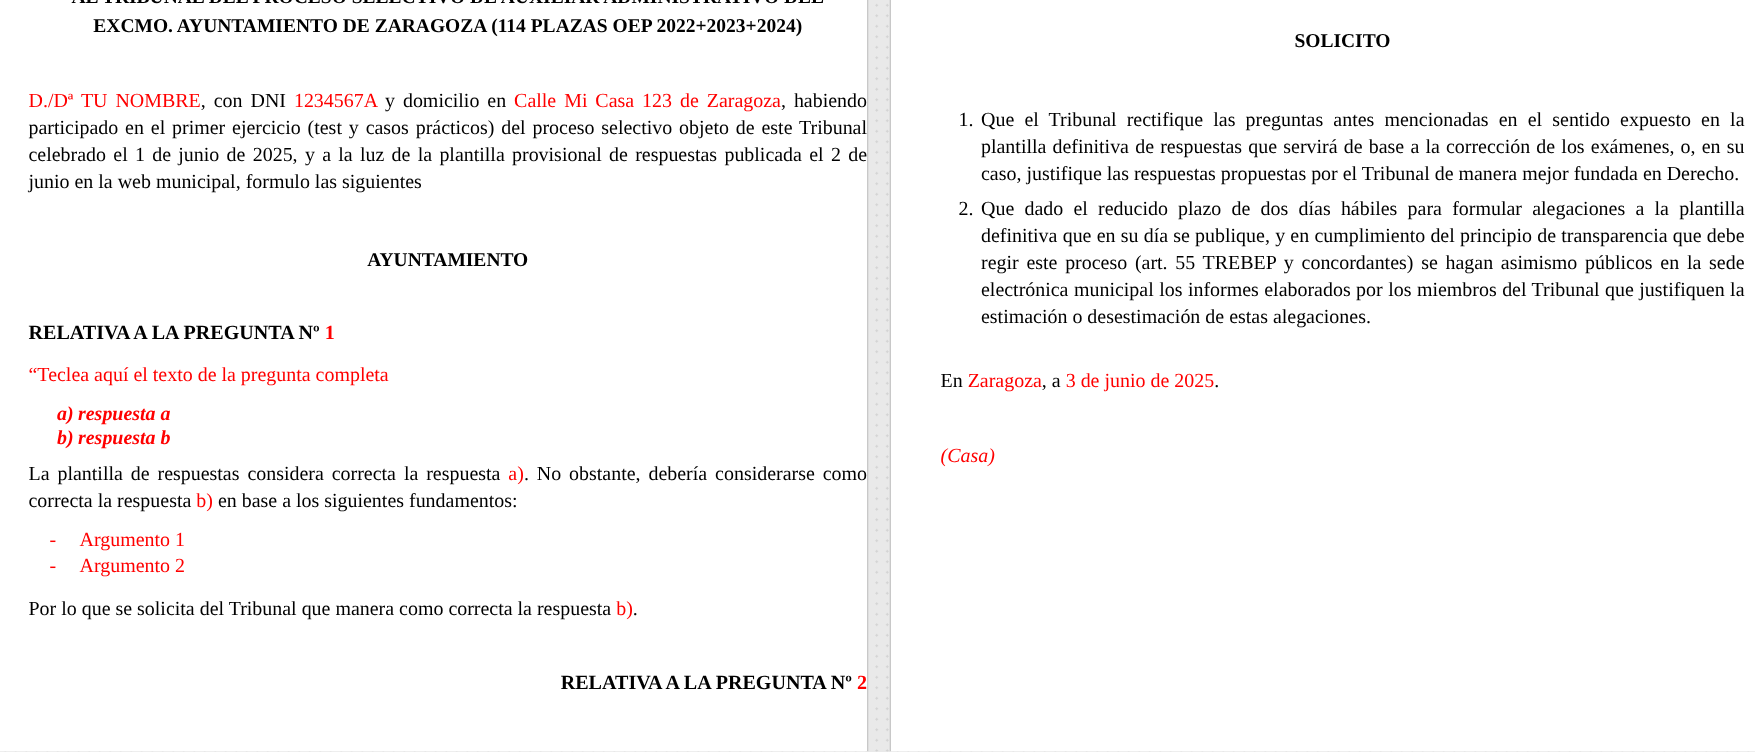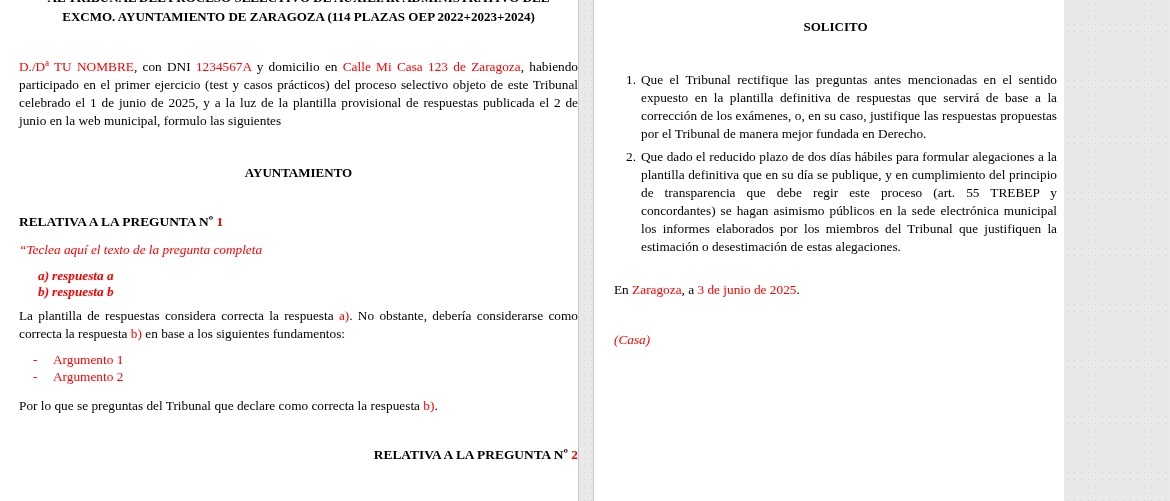--- a/index.html
+++ b/index.html
@@ -9,30 +9,30 @@
     color:#000;
     background-color:var(--canvas-bg,#e9e9e9);
     background-image:radial-gradient(circle, #d2d2d2 0.8px, transparent 0.9px);
     background-size:7px 7px;
   }
   .page{
     position:absolute;top:0;height:501px;background:#fff;box-sizing:border-box;
     font-size:13.3px;line-height:18px;
   }
   .page-left{left:0;width:579px;border-right:1px solid var(--page-border,#c8c8c8);padding:0 0 0 19px;}
-  .page-right{left:593px;width:471px;border-left:1px solid var(--page-border,#c8c8c8);padding:0 7px 0 20px;}
+  .page-right{left:593px;width:577px;border-left:1px solid var(--page-border,#c8c8c8);padding:0 7px 0 33px;}
   .red{color:var(--accent-red,#ff0000);}
   p, .blk{margin:0;}
   
   .lp-header{margin-top:-12px;text-align:center;font-weight:bold;font-size:13px;line-height:19px;}
   .lp-intro{margin-top:32px;text-align:justify;}
   .lp-alegaciones{margin-top:33px;text-align:center;font-weight:bold;font-size:13px;line-height:19px;}
   .q-heading{font-weight:bold;font-size:13.4px;line-height:19px;}
   .lp-q1{margin-top:30px;}
-  .lp-quote{margin-top:10px;font-style:italic;}
+  .lp-quote{margin-top:10px;}
   .lp-options{margin-top:9px;font-weight:bold;}
   .option{margin-left:19px;line-height:15.5px;font-style:italic;}
   .opt-label{display:inline-block;width:14px;}
   .lp-analysis{margin-top:8px;text-align:justify;}
   .lp-args{margin-top:8px;}
   .arg{margin-left:14px;line-height:17.3px;}
   .dash{display:inline-block;width:20px;}
   .lp-conclusion{margin-top:11px;}
   .lp-q2{margin-top:30px;text-align:right;}
   
@@ -67,21 +67,21 @@
     <div class="option red"><span class="opt-label">b)</span><span>respuesta b</span></div>
   </div>
 
   <p class="lp-analysis"><span>La plantilla de respuestas considera correcta la respuesta </span><span class="red">a)</span><span>. No obstante, debería considerarse como correcta la respuesta </span><span class="red">b)</span><span> en base a los siguientes fundamentos:</span></p>
 
   <div class="lp-args blk">
     <div class="arg red"><span class="dash">-</span><span>Argumento 1</span></div>
     <div class="arg red"><span class="dash">-</span><span>Argumento 2</span></div>
   </div>
 
-  <p class="lp-conclusion"><span>Por lo que se preguntas del Tribunal que declare como correcta la respuesta </span><span class="red">b)</span><span>.</span></p>
+  <p class="lp-conclusion"><span>Por lo que se solicita del Tribunal que manera como correcta la respuesta </span><span class="red">b)</span><span>.</span></p>
 
   <div class="q-heading lp-q2 blk"><span>RELATIVA A LA PREGUNTA Nº </span><span class="red">2</span></div>
 
 </div>
 
 <div class="page page-right">
 
   <div class="rp-title blk">SOLICITO</div>
 
   <div class="rp-list blk">

